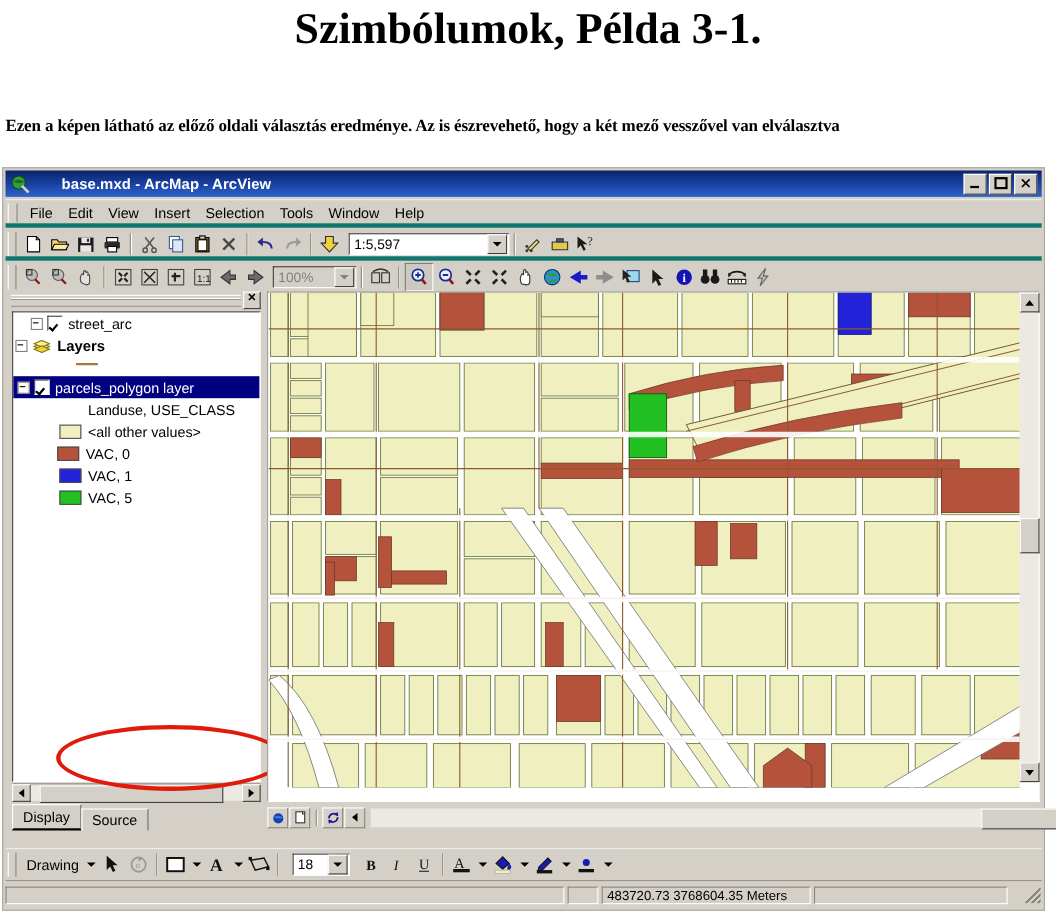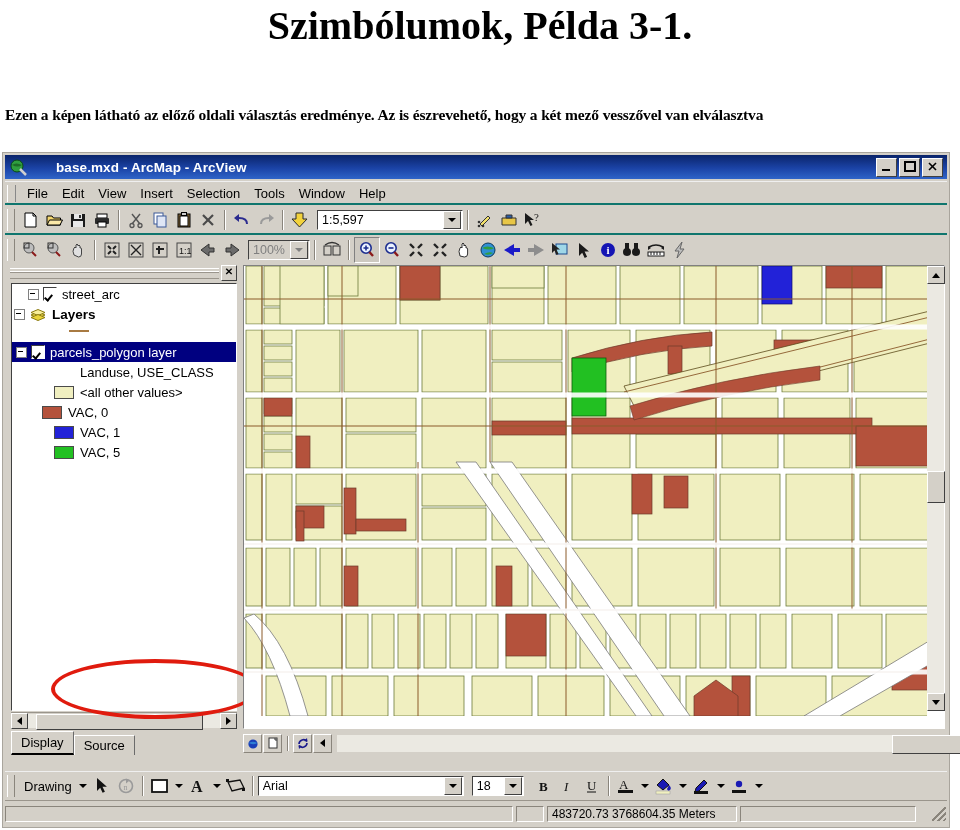--- a/index.html
+++ b/index.html
@@ -63,21 +63,21 @@
     border-left:1px solid #fff;border-right:1px solid #888;}
   .menu-item{
     font-size:13px;color:#000;padding:2px 7px;white-space:nowrap;
     font-family:"Liberation Sans",sans-serif;
   }
 
   
   .toolbar{
     position:absolute;left:2px;right:2px;height:30px;background:#d4d0c8;
     display:flex;align-items:center;
-    border-top:2px solid #0f766e;border-bottom:1px solid #9a958c;
+    border-top:4px solid #0f766e;border-bottom:1px solid #9a958c;
   }
   #tbar1{top:50px;}
   #tbar2{top:80px;}
   .tgrip{width:6px;height:22px;margin:0 3px 0 2px;
     border-left:1px solid #fff;border-right:1px solid #8a857c;flex:0 0 auto;}
   .tbtn{
     width:24px;height:24px;margin:0 0px;flex:0 0 auto;
     display:flex;align-items:center;justify-content:center;
     position:relative;
   }
@@ -468,21 +468,21 @@
         <svg width="20" height="20">
             <path d="M11 4 l0 4 l5 0 l0 4 l-5 0 l0 4 l-8-6 z" fill="#6b6b6b" stroke="#333"></path>
           </svg>
       </div>
       <div class="tbtn">
         <svg width="20" height="20">
             <path d="M9 4 l0 4 l-5 0 l0 4 l5 0 l0 4 l8-6 z" fill="#6b6b6b" stroke="#333"></path>
           </svg>
       </div>
 
-      <div class="combo dis" style="width:62px;margin-left:4px;">
+      <div class="combo dis" style="width:76px;margin-left:4px;">
         <span class="cval">100%</span>
         <span class="cbtn">
             <span class="arrow-dn dis"></span>
           </span>
       </div>
 
       <div class="tsep"></div>
       <div class="tbtn">
         <svg width="22" height="20">
             <rect x="3" y="6" width="7" height="9" fill="none" stroke="#333"></rect>
@@ -619,21 +619,21 @@
             <div class="lbl">parcels_polygon layer</div>
           </div>
 
           <div class="row" style="padding-left:68px;">
             <div class="lbl">Landuse, USE_CLASS</div>
           </div>
           <div class="row" style="padding-left:42px;">
             <div class="swatch" style="background:#f0efc0;"></div>
             <div class="lbl">&lt;all other values&gt;</div>
           </div>
-          <div class="row" style="padding-left:30px;">
+          <div class="row" style="padding-left:40px;">
             <div class="swatch" style="background:#b4523c;"></div>
             <div class="lbl">VAC, 0</div>
           </div>
           <div class="row" style="padding-left:42px;">
             <div class="swatch" style="background:#2222d8;"></div>
             <div class="lbl">VAC, 1</div>
           </div>
           <div class="row" style="padding-left:42px;">
             <div class="swatch" style="background:#22c022;"></div>
             <div class="lbl">VAC, 5</div>
@@ -935,26 +935,20 @@
         </div>
       <div class="tbtn">
         <svg width="22" height="20">
             <path d="M3 6 l12-2 l4 8 l-12 3 z" fill="none" stroke="#111" stroke-width="1.3"></path>
             <rect x="1" y="3" width="3" height="3" fill="#111"></rect>
             <rect x="17" y="12" width="3" height="3" fill="#111"></rect>
           </svg>
       </div>
       <div class="tsep"></div>
 
-      <div class="combo" style="width:206px;">
-        <span class="cval">Arial</span>
-        <span class="cbtn">
-            <span class="arrow-dn"></span>
-          </span>
-      </div>
       <div class="combo" style="width:52px;margin-left:8px;">
         <span class="cval">18</span>
         <span class="cbtn">
             <span class="arrow-dn"></span>
           </span>
       </div>
 
       <div class="tbtn" style="margin-left:8px;">
         <svg width="16" height="18">
             <text x="3" y="14" font-size="13" font-weight="bold" font-family="Liberation Serif" fill="#111">B</text>

